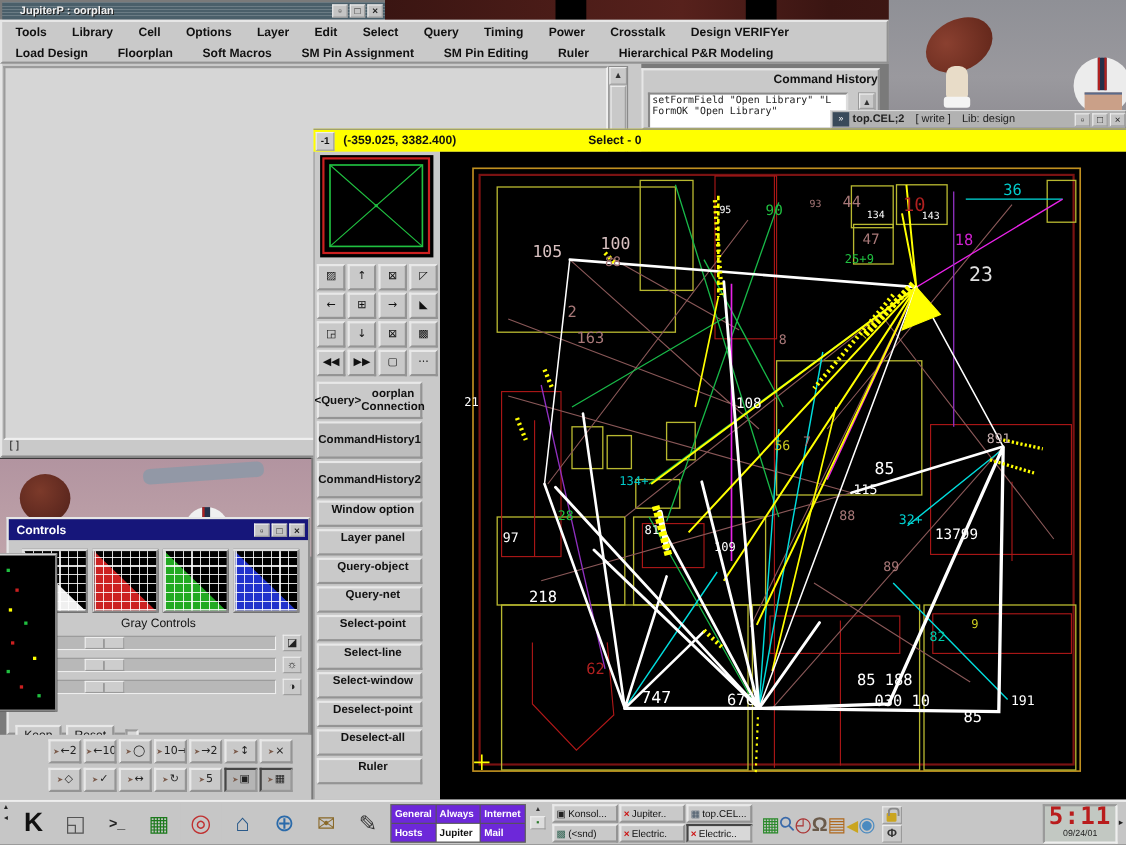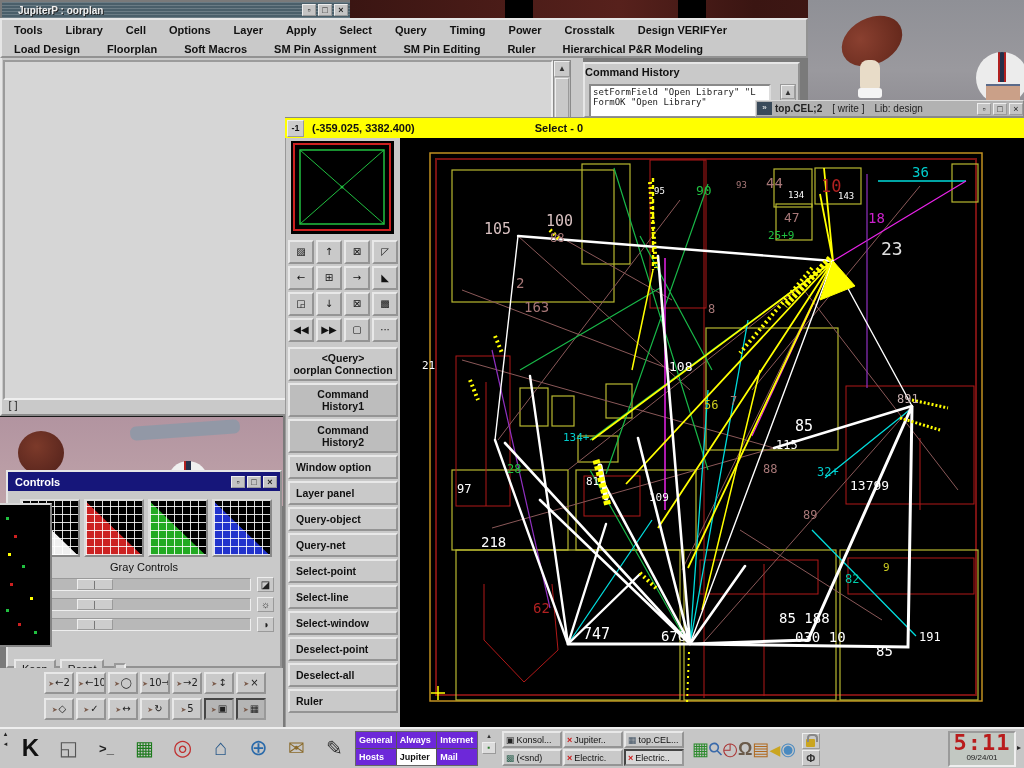--- a/index.html
+++ b/index.html
@@ -36,43 +36,43 @@
   .menurow2 .menu-item { margin-right:27px; }
   .jp-body { left:0; top:58px; width:583px; height:358px; background:#c9c9c9; border-left:2px outset #e6e6e6; border-bottom:2px solid #8a8a8a; z-index:3; }
   .jp-blank { left:3px; top:60px; width:550px; height:340px; background:#d6d6d6; border:2px inset #efefef; z-index:3; }
   .jp-scroll { left:553px; top:60px; width:18px; height:340px; background:#bdbdbd; border:1px solid #8a8a8a; z-index:3; }
   .scroll-arrow { width:16px; height:16px; background:#c9c9c9; border:1px outset #eee; font-size:8px; text-align:center; line-height:14px; color:#333; }
   .jp-thumb { width:14px; height:64px; margin:1px; background:#c9c9c9; border:1px outset #eee; }
   .jp-corner { left:3px; top:400px; width:578px; height:14px; color:#222; font-size:10px; font-family:"DejaVu Sans Mono",monospace; z-index:3; padding-left:4px; }
 
   
   .ch-win { left:583px; top:62px; width:217px; height:56px; background:#c9c9c9; border:2px outset #e6e6e6; z-index:4; overflow:hidden; }
-  .ch-title { text-align:left; font-size:11px; font-weight:bold; color:#111; padding-top:2px; }
+  .ch-title { text-align:right; font-size:11px; font-weight:bold; color:#111; padding-top:2px; }
   .ch-box { position:absolute; left:4px; top:20px; width:182px; height:40px; background:#fff; border:2px inset #ddd;
     font-family:"DejaVu Sans Mono",monospace; font-size:9px; color:#222; padding:1px 2px; white-space:pre; }
   .ch-scroll { position:absolute; right:2px; top:20px; width:16px; height:34px; background:#bdbdbd; border:1px solid #999; }
 
   
   .lw-title { left:755px; top:100px; width:269px; height:17px; background:#b2b2b2; border:1px outset #ddd;
     display:flex; align-items:center; font-size:10px; color:#222; z-index:7; }
   .lw-title .appicon { width:15px; height:13px; background:#394a5a; color:#fff; font-size:8px; line-height:12px; text-align:center; margin:0 3px 0 1px; }
   .lw-title .t1 { font-weight:bold; margin-right:10px; }
   .lw-title .t2 { margin-right:10px; }
   .lw-title .t3 { flex:1; }
   .lw-ybar { left:285px; top:117px; width:739px; height:21px; background:#ffff00; border-top:1px solid #888; z-index:7;
     display:flex; align-items:center; font-size:11px; font-weight:bold; color:#111; }
   .view-btn { width:17px; height:17px; background:#cdcdcd; border:1px outset #eee; font-size:9px; text-align:center; line-height:15px; margin:0 8px 0 2px; font-weight:bold; }
   .lw-coords { margin-right:120px; }
   .lw-side { left:285px; top:138px; width:115px; height:589px; background:#c9c9c9; border-left:1px solid #999; z-index:7; }
   .ov-box { margin:3px 5px; width:103px; height:93px; background:#000; }
   .nav-grid { display:grid; grid-template-columns:repeat(4,26px); gap:2px; padding:3px 2px; }
   .navbtn { width:26px; height:24px; background:#c9c9c9; border:2px outset #e8e8e8; font-size:10px; color:#111; text-align:center; line-height:20px; overflow:hidden; padding:0; font-family:"DejaVu Sans",sans-serif; }
   .side-btns { padding:2px 1px 0 2px; }
-  .sbtn { width:110px; height:24px; margin-bottom:2px; background:#c9c9c9; border:2px outset #e8e8e8;
-    display:flex; flex-direction:column; justify-content:center; align-items:flex-start; padding-left:6px;
+  .sbtn { width:96px; height:24px; margin-bottom:2px; background:#c9c9c9; border:2px outset #e8e8e8;
+    display:flex; flex-direction:row; justify-content:center; align-items:flex-start; padding-left:6px;
     font-size:10.5px; font-weight:bold; color:#111; line-height:1.15; }
   .sbtn.tall { height:34px; align-items:center; padding-left:0; text-align:center; }
   .sbtn.dark { background:#bdbdbd; }
   .lw-canvas { left:400px; top:138px; width:624px; height:589px; background:#000; z-index:7; }
   .lw-canvas svg { display:block; }
 
   
   .ct-win { left:6px; top:470px; width:276px; height:198px; background:#c9c9c9; border:2px outset #e6e6e6; z-index:5; }
   .ct-title { height:19px; background:#16167a; color:#fff; font-size:11px; font-weight:bold; display:flex; align-items:center; padding:0 3px; }
   .ct-title .t { flex:1; padding-left:4px; }
@@ -167,21 +167,21 @@
     <span class="tbn">×</span>
   </div>
   <div class="abs jp-menuwin">
     <div class="menurow">
 
     <span class="menu-item">Tools</span>
         <span class="menu-item">Library</span>
         <span class="menu-item">Cell</span>
         <span class="menu-item">Options</span>
         <span class="menu-item">Layer</span>
-        <span class="menu-item">Apply</span>
+        <span class="menu-item">Edit</span>
         <span class="menu-item">Select</span>
         <span class="menu-item">Query</span>
         <span class="menu-item">Timing</span>
         <span class="menu-item">Power</span>
         <span class="menu-item">Crosstalk</span>
         <span class="menu-item">Design VERIFYer</span>
       </div>
     <div class="menurow menurow2">
 
     <span class="menu-item">Load Design</span>

